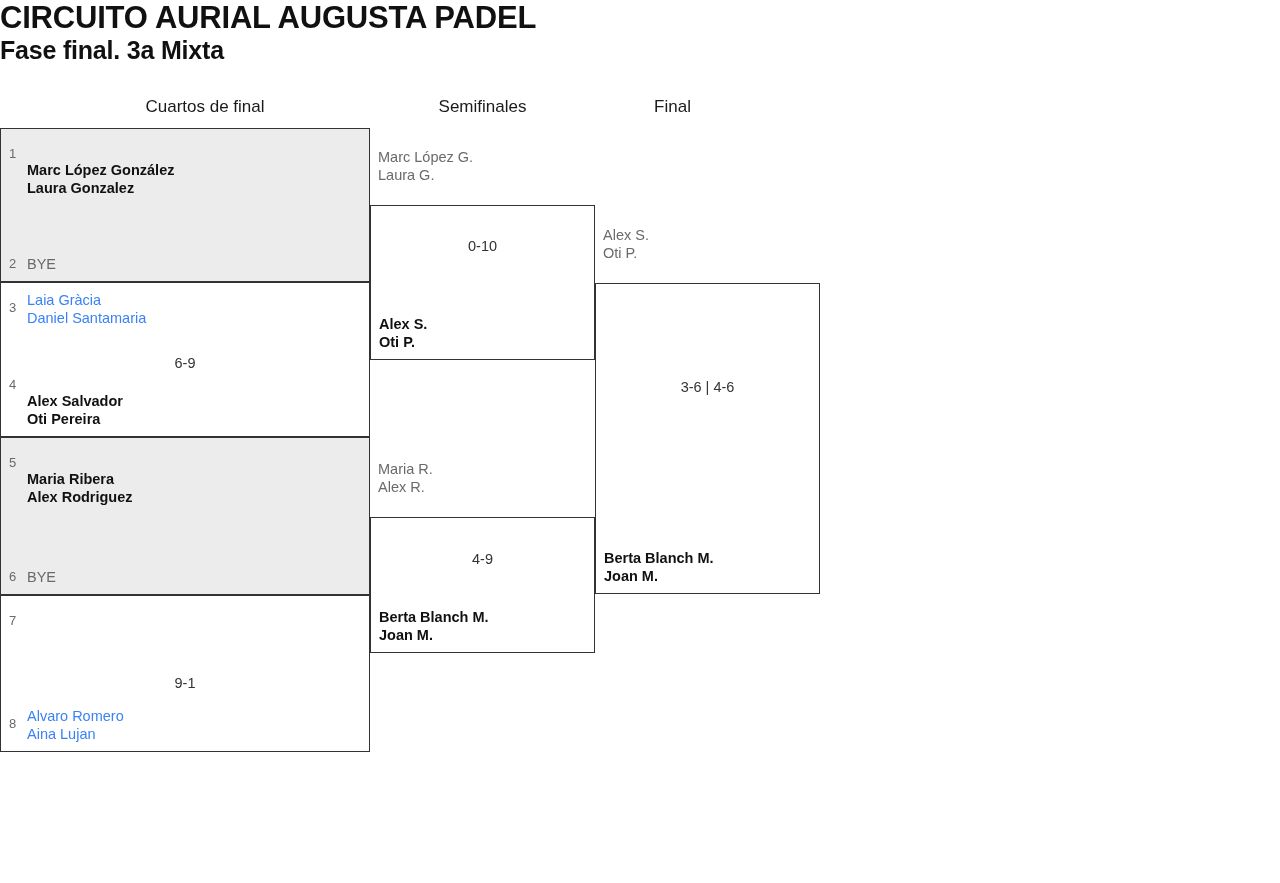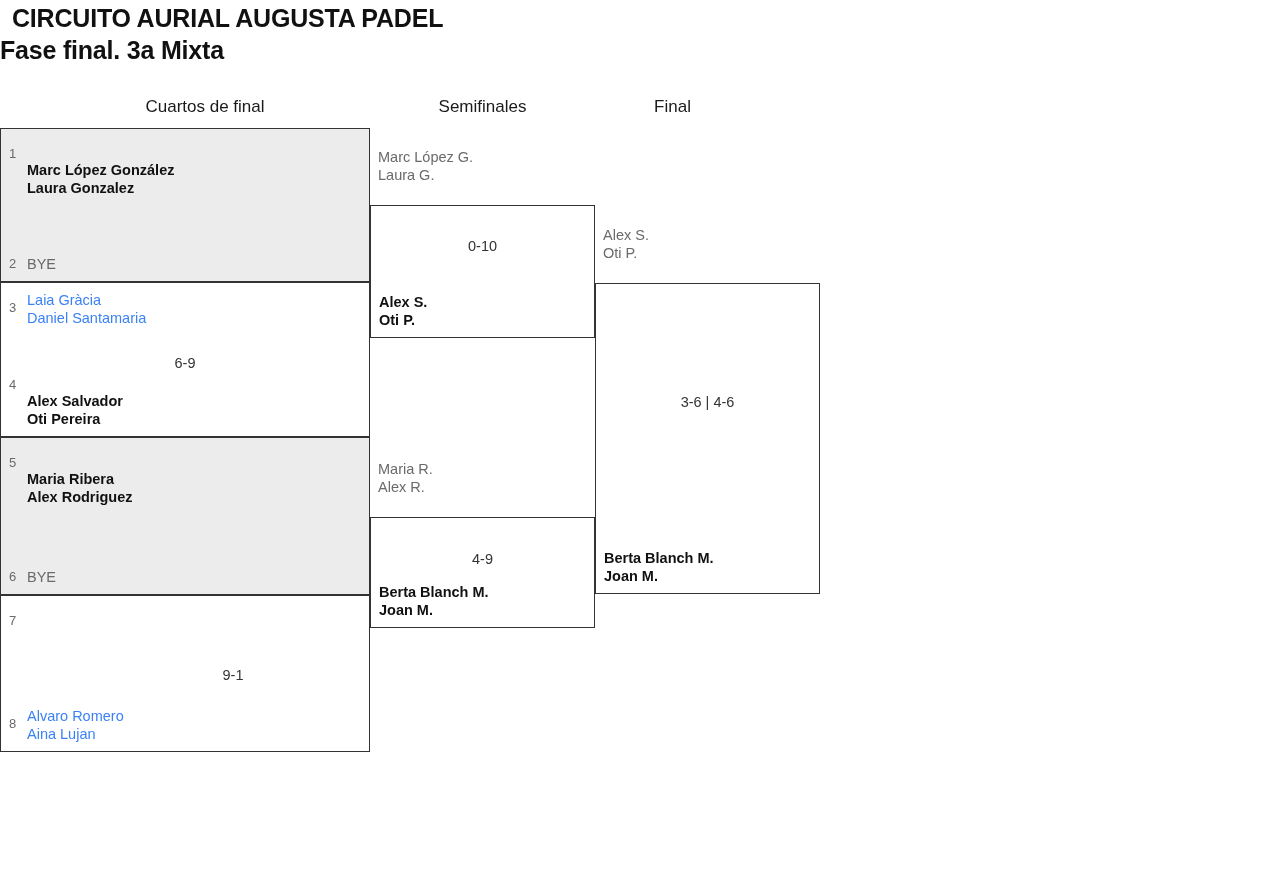--- a/index.html
+++ b/index.html
@@ -20,26 +20,25 @@
   #header {
     position: absolute;
     left: 0; top: 0;
     width: 1280px; height: 80px;
   }
   #title-block {
     position: absolute;
     left: 0; top: 2px;
   }
   .title-line1 {
-    font-size: 25px;
+    font-size: 31px;
     font-weight: 700;
     letter-spacing: -0.2px;
     line-height: 32px;
     white-space: nowrap;
-    margin-left: 12px;
   }
   .title-line2 {
     font-size: 25px;
     font-weight: 700;
     letter-spacing: -0.2px;
     line-height: 32px;
     white-space: nowrap;
   }
 
   
@@ -123,31 +122,31 @@
 
   
   #match-qf-1 { left: 0px;   top: 128px; width: 370px; height: 154px; }
   #match-qf-2 { left: 0px;   top: 282px; width: 370px; height: 155px; }
   #match-qf-3 { left: 0px;   top: 437px; width: 370px; height: 158px; }
   #match-qf-4 { left: 0px;   top: 595px; width: 370px; height: 157px; }
 
   #match-qf-1 .score { top: 68px; }
   #match-qf-2 .score { top: 71px; }
   #match-qf-3 .score { top: 72px; }
-  #match-qf-4 .score { top: 70px; margin-left: 48px; }
-
-  
-  #match-sf-1 { left: 370px; top: 205px; width: 225px; height: 133px; }
-  #match-sf-2 { left: 370px; top: 517px; width: 225px; height: 111px; }
+  #match-qf-4 .score { top: 78px; }
+
+  
+  #match-sf-1 { left: 370px; top: 205px; width: 225px; height: 155px; }
+  #match-sf-2 { left: 370px; top: 517px; width: 225px; height: 136px; }
   #match-sf-1 .score { top: 31px; }
   #match-sf-2 .score { top: 32px; }
 
   
   #match-final { left: 595px; top: 283px; width: 225px; height: 311px; }
-  #match-final .score { top: 109px; text-align: center; }
+  #match-final .score { top: 94px; text-align: center; }
 
   
   .advance-label {
     position: absolute;
     font-size: 14.5px;
     line-height: 18px;
     white-space: nowrap;
   }
   .advance-label.loser  { color: #6a6a6a; }
 

